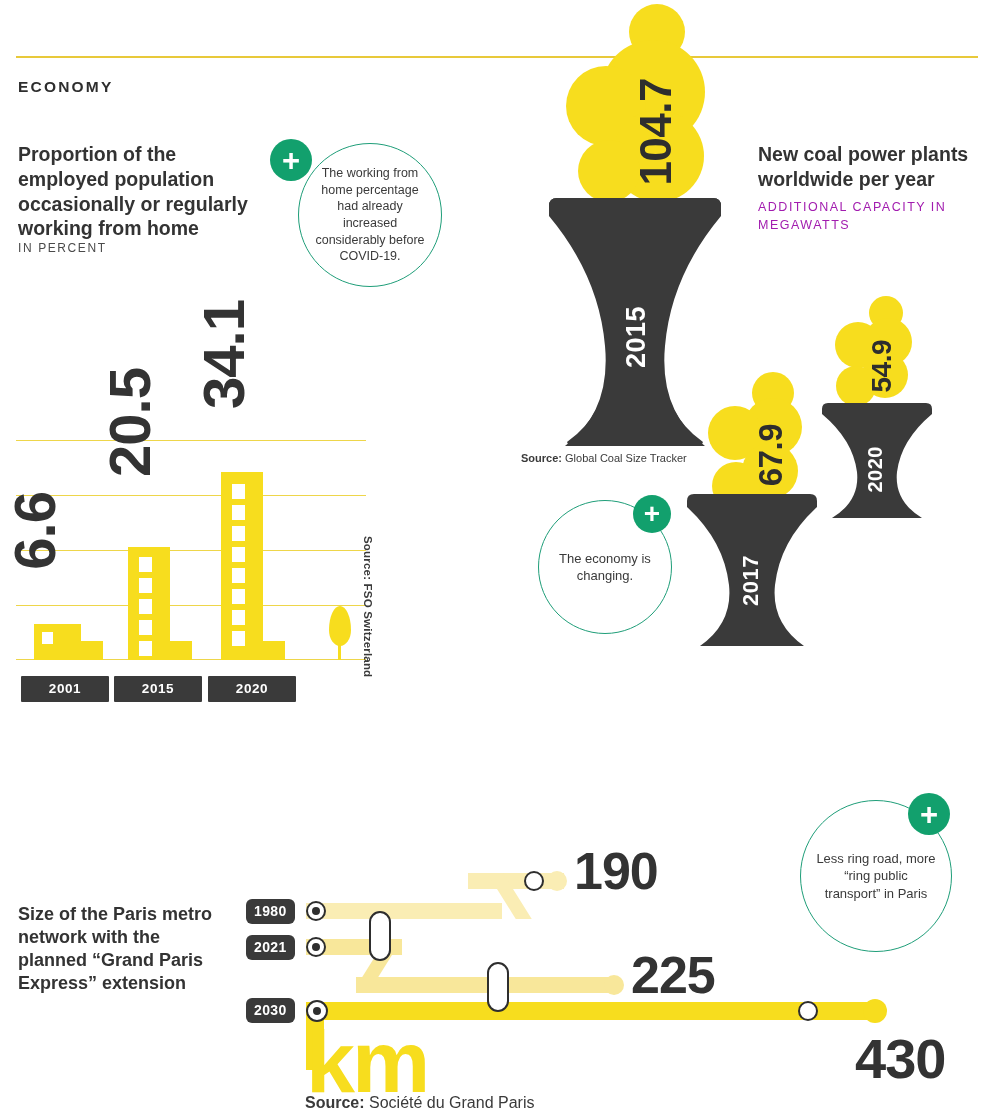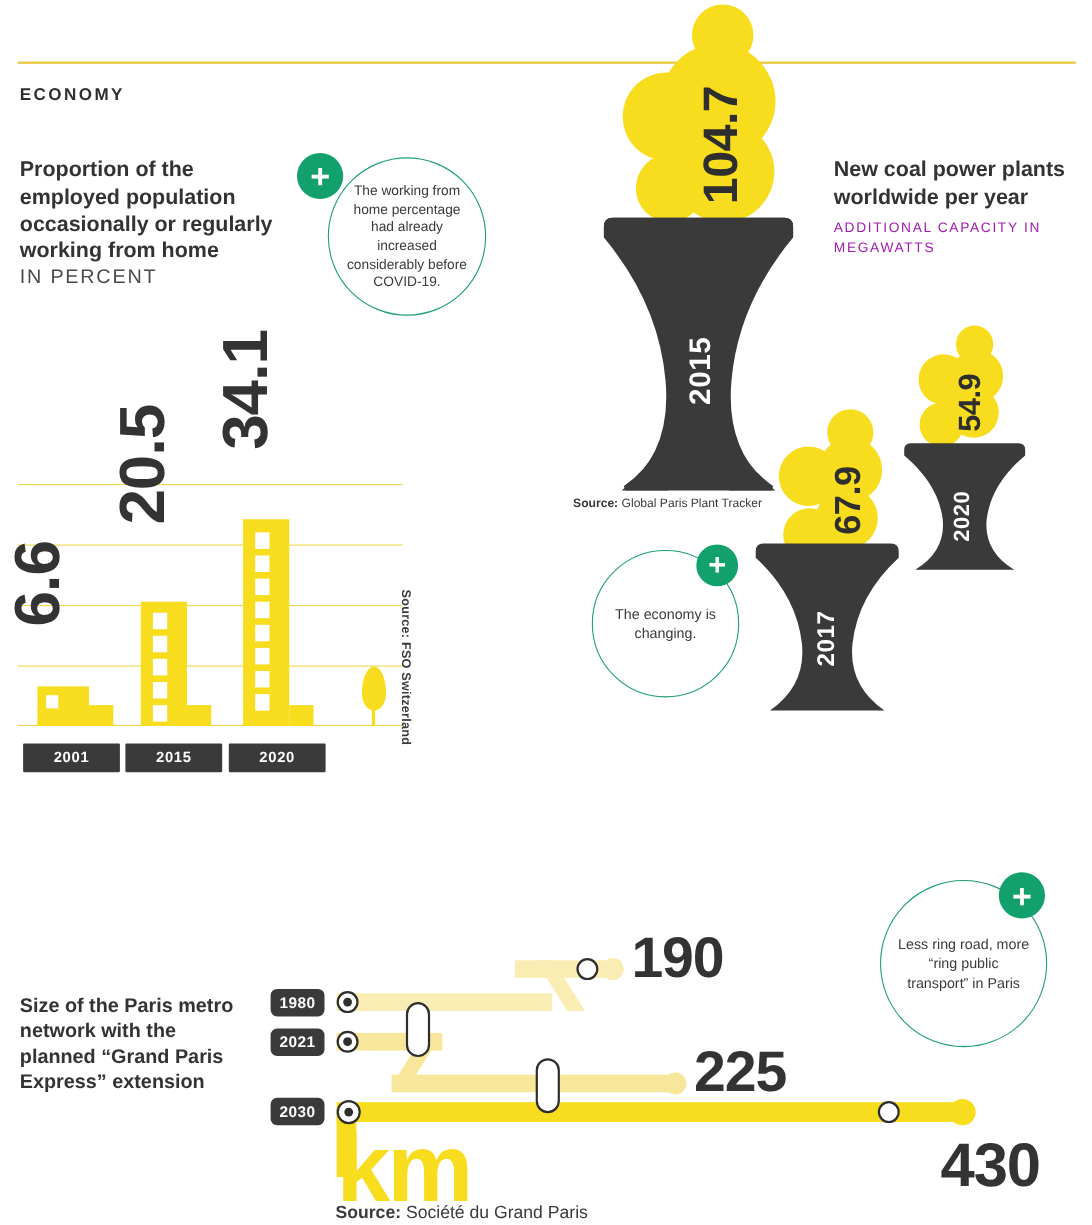--- a/index.html
+++ b/index.html
@@ -15,21 +15,21 @@
 
   
   #economy-label{
     left:18px;top:78px;font-size:15.5px;font-weight:700;letter-spacing:2.2px;
     color:#2e2e2e;
   }
 
   
   .hd{color:#333333;font-weight:600;line-height:1.27;}
   #wfh-title{left:18px;top:142px;width:250px;font-size:19.5px;}
-  #wfh-sub{left:18px;top:241px;font-size:18px;letter-spacing:1.6px;color:#4a4a4a;font-weight:400;}
+  #wfh-sub{left:18px;top:241px;font-size:12px;letter-spacing:1.6px;color:#4a4a4a;font-weight:400;}
 
   #coal-title{left:758px;top:142px;width:240px;font-size:19.5px;}
   #coal-sub{left:758px;top:198px;width:230px;font-size:12.5px;letter-spacing:1.5px;
             color:#a21caf;font-weight:400;line-height:1.45;}
 
   #paris-title{left:18px;top:903px;width:215px;font-size:18px;}
 
   
   .bubble{border:1.4px solid #1f9e79;border-radius:50%;background:#ffffff;
           box-sizing:border-box;}
@@ -208,21 +208,21 @@
              L26,250 L24,246 Q70,214 64,148 Q58,78 6,18 Z" fill="#3A3A3A"></path>
     <path d="M6,10 Q6,2 14,2 L170,2 Q178,2 178,10 L178,20
              Q128,80 122,150 Q116,216 162,250 L22,250
              Q68,216 62,150 Q56,80 6,20 Z" fill="#3A3A3A"></path>
   </svg>
   <div class="tower-year" style="left:78px;top:110px;font-size:27px;">2015</div>
 </div>
 
 <div id="coal-source">
   <b>Source:</b>
-  <span>Global Paris Plant Tracker</span>
+  <span>Global Coal Size Tracker</span>
 </div>
 
 <div class="puff" style="left:752px;top:372px;width:42px;height:42px;"></div>
 <div class="puff" style="left:744px;top:398px;width:58px;height:58px;"></div>
 <div class="puff" style="left:708px;top:406px;width:54px;height:54px;"></div>
 <div class="puff" style="left:742px;top:443px;width:56px;height:56px;"></div>
 <div class="puff" style="left:712px;top:462px;width:48px;height:48px;"></div>
 <div class="smoke-val" style="left:752px;top:424px;font-size:33px;">67.9</div>
 
 <div class="tower" style="left:682px;top:493px;">

